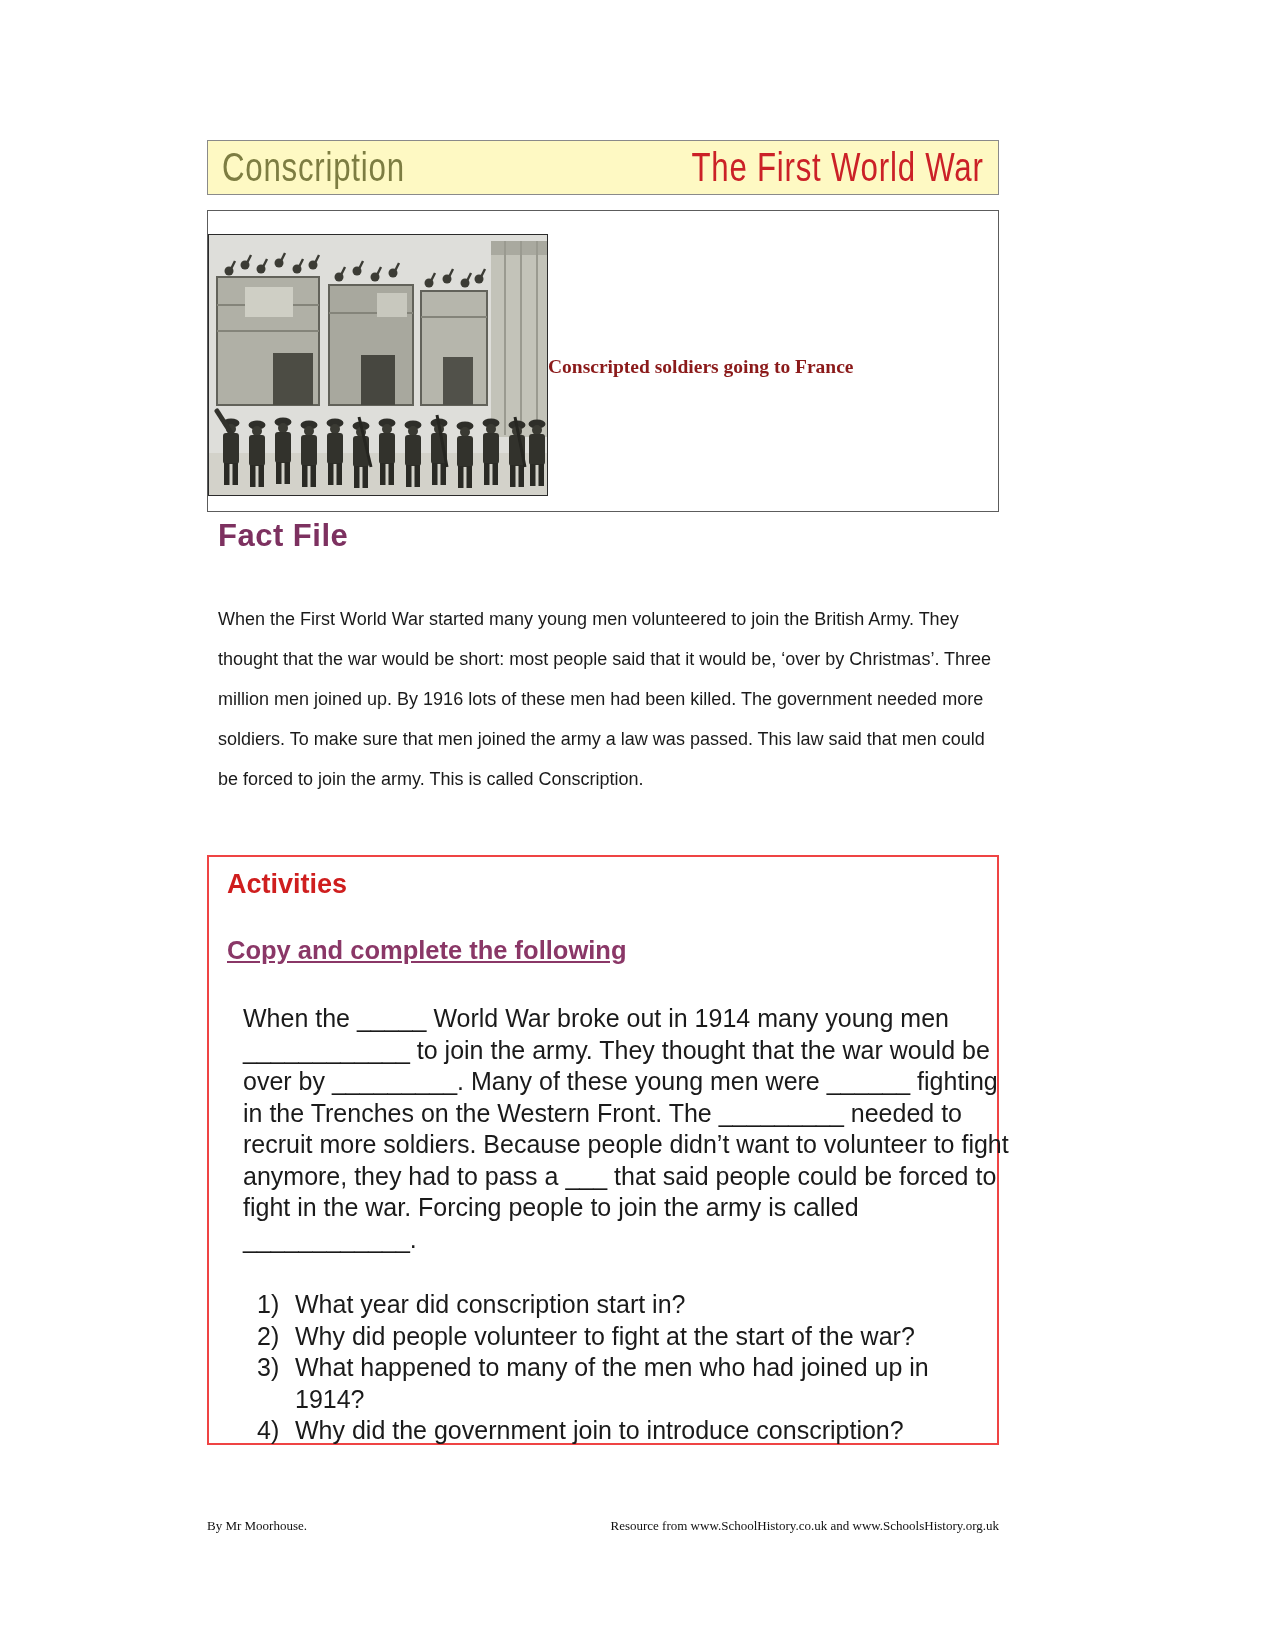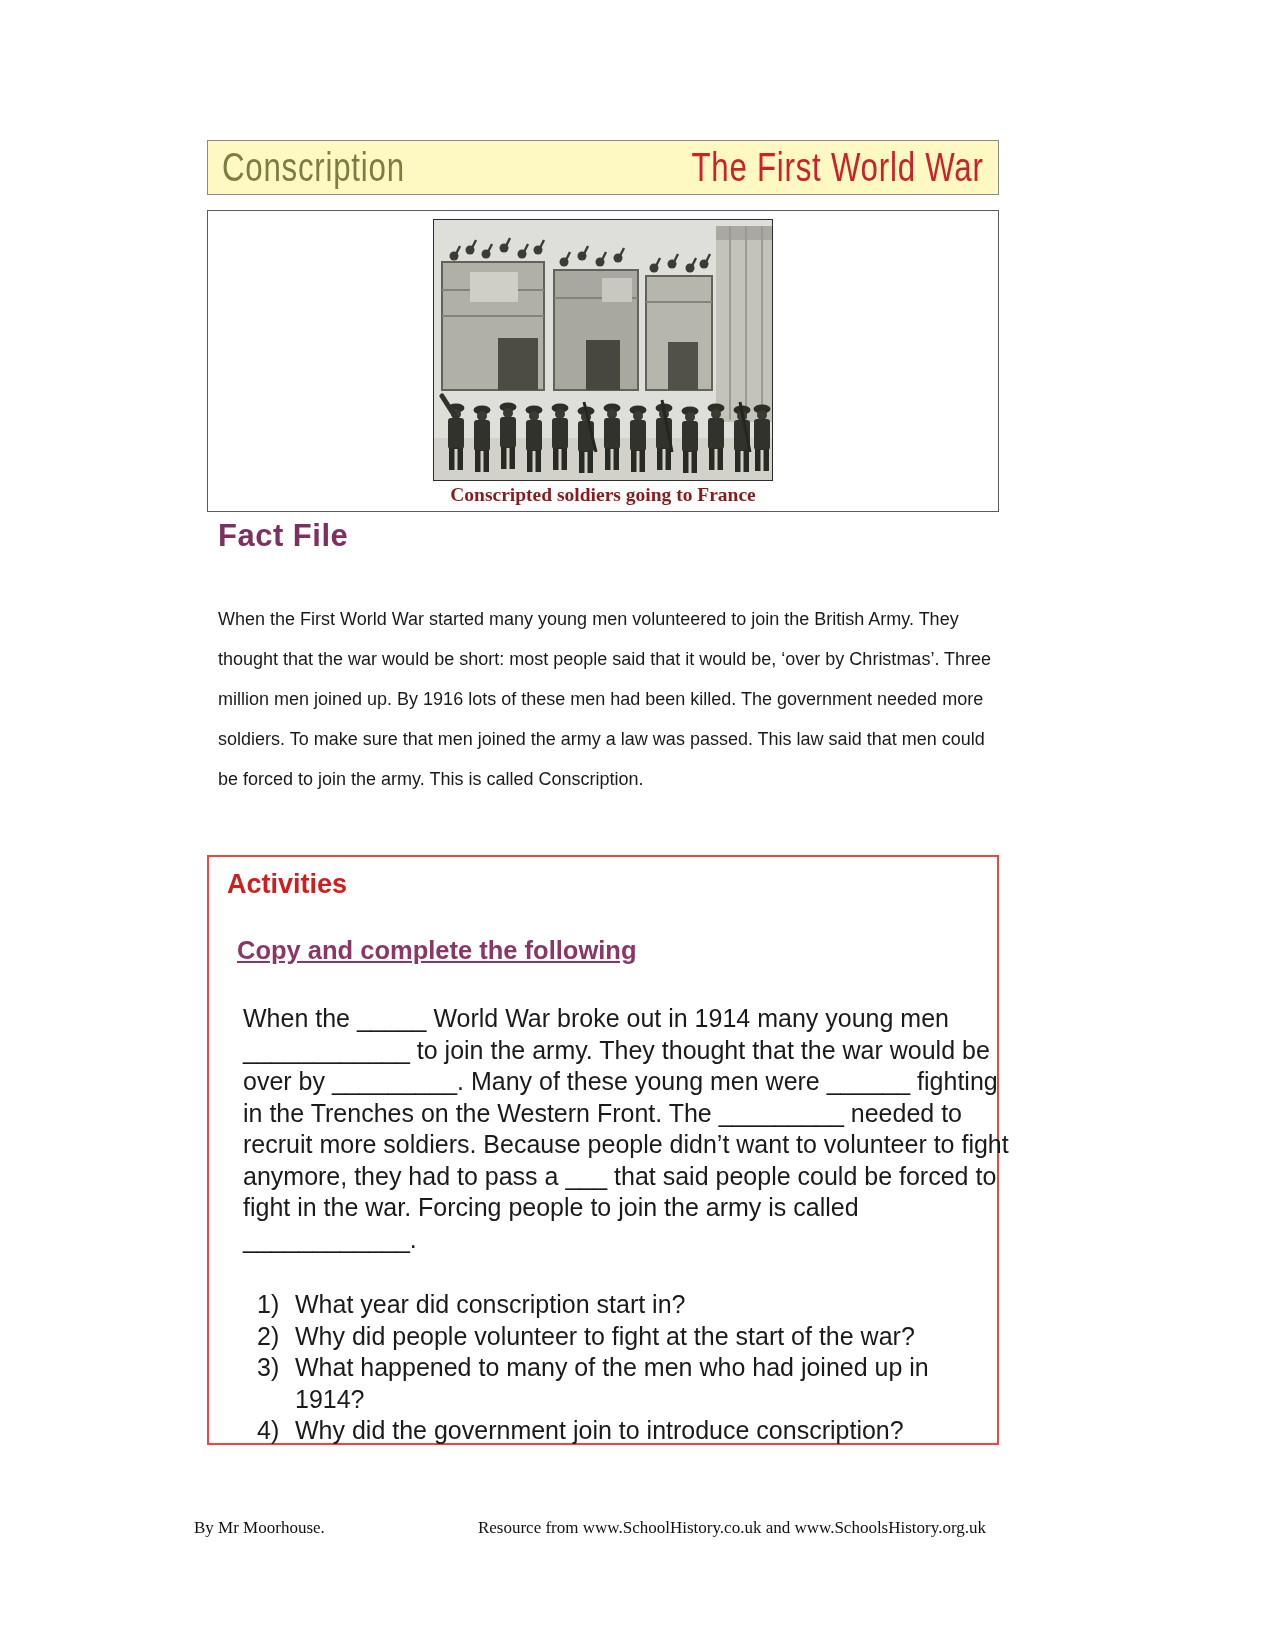--- a/index.html
+++ b/index.html
@@ -37,21 +37,21 @@
     width:430px;box-sizing:border-box;border-right:1.5px solid #5c5c5c;
     padding:12px 6px 0 16px;
   }
   .kp-heading{
     font-size:32px;font-weight:bold;color:#8a3767;letter-spacing:4px;
     margin:4px 0 30px 0;
   }
   .kp-list{margin:0;padding:0 0 0 60px;font-size:25px;line-height:31px;}
   .kp-list li{margin:0 0 1px 0;}
   .panel-right{
-    flex:1;display:flex;flex-direction:column;align-items:center;
+    flex:1;display:flex;align-items:center;
     padding-top:8px;box-sizing:border-box;
   }
   .photo-frame{
     width:338px;height:260px;border:1px solid #2b2b2b;background:#e8e8e2;
     overflow:hidden;
   }
   .photo-caption{
     font-family:"Liberation Serif", serif;font-weight:bold;
     font-size:19.5px;color:#8b1a1a;margin-top:3px;white-space:nowrap;
   }
@@ -68,41 +68,41 @@
   .activities-box{
     position:absolute;left:207px;top:855px;width:792px;height:590px;
     border:2px solid #ef4444;box-sizing:border-box;background:#fff;
     padding:10px 16px 0 16px;
   }
   .act-heading{
     font-size:27px;font-weight:bold;color:#cf1e1e;margin:2px 0 0 2px;
   }
   .act-subheading{
     font-size:25.5px;font-weight:bold;color:#8a3767;
-    text-decoration:underline;margin:36px 0 0 12px;
+    text-decoration:underline;margin:36px 0 0 2px;
   }
   .act-cloze{
     font-size:25px;line-height:31.5px;width:768px;margin:38px 0 0 18px;
   }
   .act-questions{
     list-style:none;counter-reset:q;
     margin:34px 0 0 32px;padding:0;
     font-size:25px;line-height:31.5px;
   }
   .act-questions li{
     counter-increment:q;position:relative;padding-left:38px;margin:0;
   }
   .act-questions li::before{
     content:counter(q) ")";position:absolute;left:0;top:0;
   }
   
   .footer{
-    position:absolute;left:194px;top:1518px;width:792px;
+    position:absolute;left:207px;top:1518px;width:792px;
     display:flex;justify-content:space-between;align-items:baseline;
-    font-family:"Liberation Serif", serif;font-size:17px;color:#111;
+    font-family:"Liberation Serif", serif;font-size:13px;color:#111;
   }
 </style>
 </head>
 <body>
 
 <div class="page">
 
   <div class="header-box">
     <span class="hdr-left">Conscription</span>
     <span class="hdr-right">The First World War</span>

